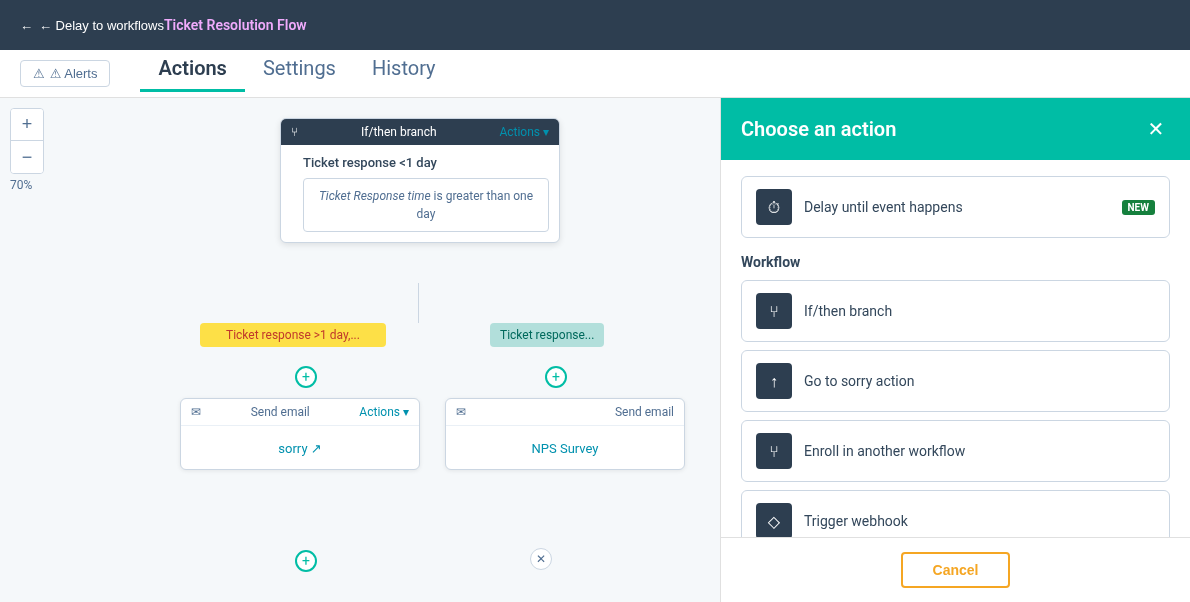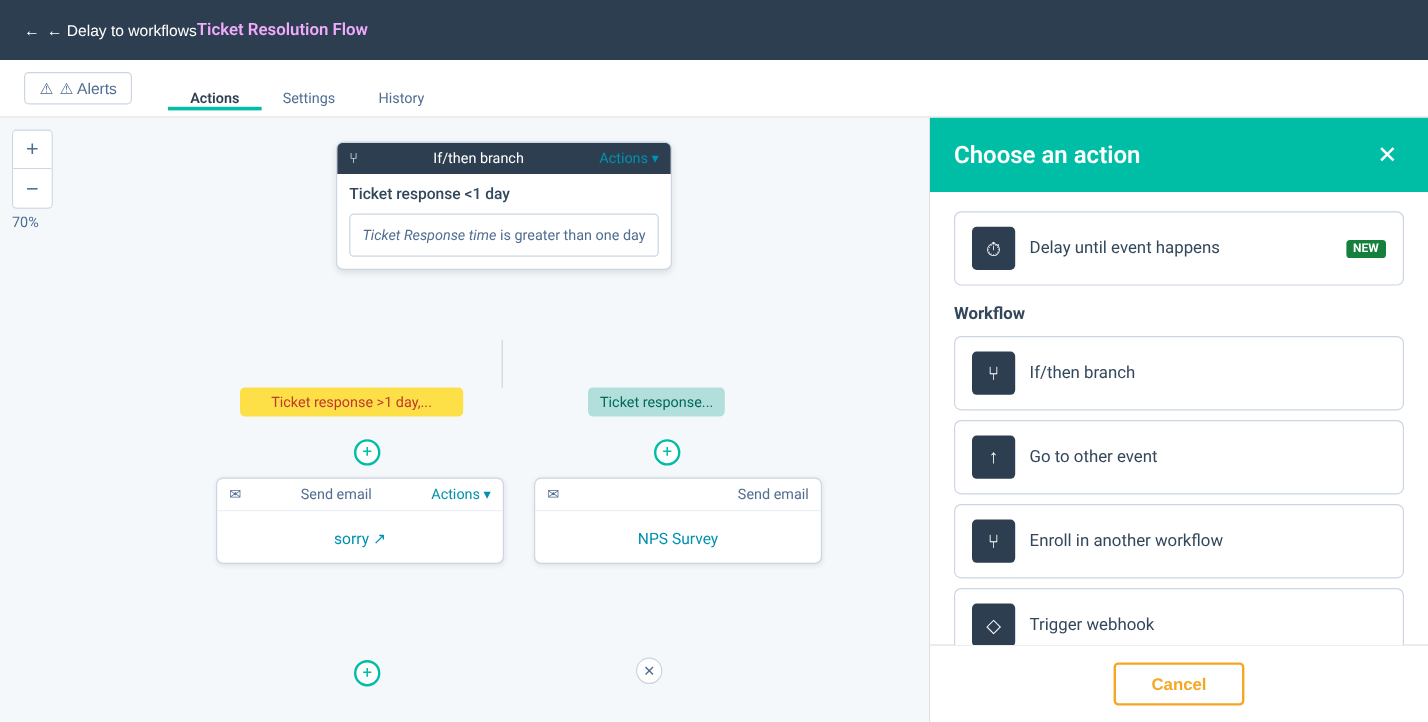--- a/index.html
+++ b/index.html
@@ -37,22 +37,22 @@
       height: 48px;
       flex-shrink: 0;
     }
     .alerts-btn {
       background: white; border: 1px solid #cbd6e2; border-radius: 4px;
       padding: 5px 12px; font-size: 13px; cursor: pointer; display: flex; align-items: center; gap: 5px;
       color: #506e91; margin-right: 30px;
     }
     .tabs { display: flex; gap: 0; }
     .tab {
-      padding: 0 18px; height: 36px; display: flex; align-items: flex-end;
-      font-size: 12px; color: #506e91; cursor: pointer; border-bottom: 3px solid transparent;
+      padding: 0 18px; height: 36px; display: flex; align-items: flex-start;
+      font-size: 20px; color: #506e91; cursor: pointer; border-bottom: 3px solid transparent;
     }
     .tab.active { color: #2d3e50; border-bottom-color: #00bda5; font-weight: 600; }
 
     
     .main { flex: 1; display: flex; overflow: hidden; }
 
     
     .canvas {
       flex: 1; background: #f5f8fa; position: relative; overflow: hidden;
     }
@@ -74,21 +74,21 @@
     
     .if-then-card {
       position: absolute; top: 20px; left: 280px;
       background: white; border: 1px solid #cbd6e2; border-radius: 6px;
       width: 280px; overflow: hidden; box-shadow: 0 2px 6px rgba(0,0,0,0.1);
     }
     .if-then-header {
       background: #2d3e50; color: white; padding: 6px 10px;
       display: flex; align-items: center; justify-content: space-between; font-size: 12px;
     }
-    .if-then-body { padding: 10px; }
+    .if-then-body { padding: 10px; margin-left: 12px; }
     .if-then-label { font-size: 13px; color: #33475b; margin-bottom: 8px; font-weight: 500; }
     .condition-box {
       border: 1px solid #cbd6e2; border-radius: 4px; padding: 8px 10px;
       font-size: 12px; color: #506e91; text-align: center; line-height: 1.5;
     }
     .condition-box em { font-style: italic; }
 
     .branch-connector {
       position: absolute; top: 185px; left: 418px;
       width: 1px; height: 40px; background: #cbd6e2;
@@ -127,21 +127,21 @@
 
     .close-btn-small {
       position: absolute; width: 22px; height: 22px; border-radius: 50%;
       border: 1px solid #cbd6e2; background: white; color: #506e91;
       display: flex; align-items: center; justify-content: center; font-size: 12px; cursor: pointer;
       top: 450px; left: 530px;
     }
 
     
     .side-panel {
-      width: 416px; background: white; border-left: 1px solid #e0e0e0;
+      width: 470px; background: white; border-left: 1px solid #e0e0e0;
       display: flex; flex-direction: column; flex-shrink: 0;
     }
     .panel-header {
       background: #00bda5; color: white; padding: 0 20px;
       height: 62px; display: flex; align-items: center; justify-content: space-between;
       flex-shrink: 0;
     }
     .panel-title { font-size: 20px; font-weight: 600; }
     .panel-close {
       width: 28px; height: 28px; background: none; border: none;
@@ -293,21 +293,21 @@
 
         <div class="section-title">Workflow</div>
 
         <div class="action-item">
           <div class="action-icon">⑂</div>
           <span class="action-label">If/then branch</span>
         </div>
 
         <div class="action-item">
           <div class="action-icon">↑</div>
-          <span class="action-label">Go to other event</span>
+          <span class="action-label">Go to sorry action</span>
         </div>
 
         <div class="action-item">
           <div class="action-icon">⑂</div>
           <span class="action-label">Enroll in another workflow</span>
         </div>
 
         <div class="action-item">
           <div class="action-icon">◇</div>
           <span class="action-label">Trigger webhook</span>

